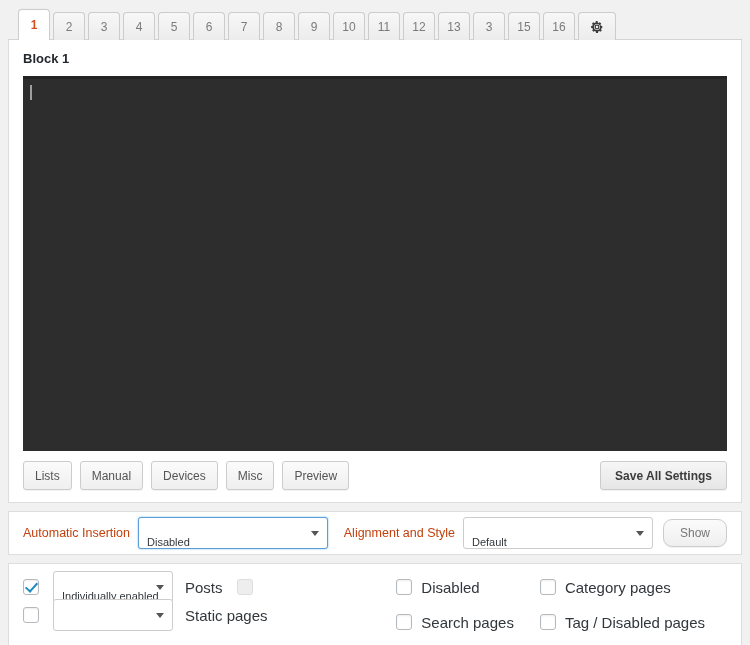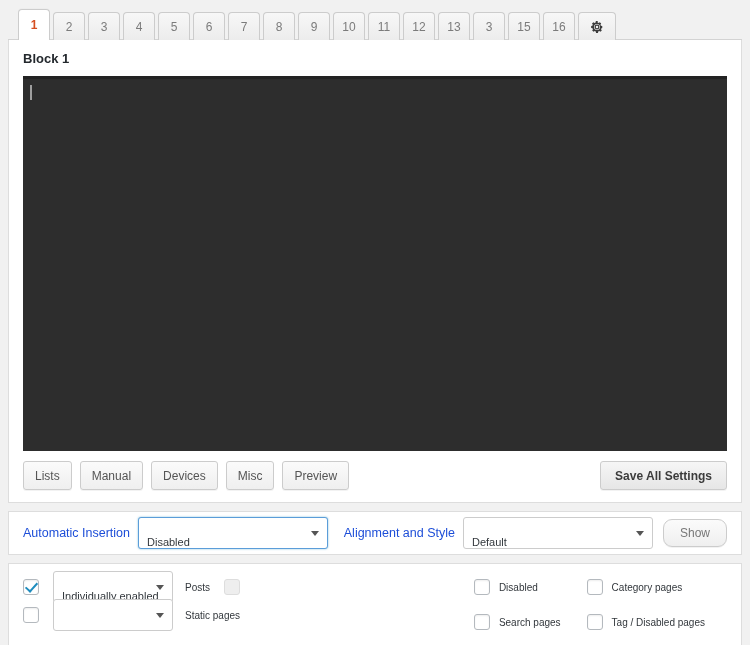--- a/index.html
+++ b/index.html
@@ -195,21 +195,21 @@
     box-sizing: border-box;
   }
   .insert-row {
     display: flex;
     align-items: center;
     height: 42px;
     padding: 0 14px;
   }
   .field-label {
     font-size: 12.5px;
-    color: #1d4ed8;
+    color: #c2410c;
     margin-right: 8px;
     white-space: nowrap;
   }
   .sel {
     position: relative;
     height: 32px;
     box-sizing: border-box;
     border: 1px solid #ccc;
     border-radius: 3px;
     background: #fff;
@@ -303,21 +303,21 @@
     border-color: #ddd;
     box-shadow: none;
     cursor: default;
   }
   .cb-sel {
     margin-left: 14px;
     width: 120px;
   }
   .cb-text {
     margin-left: 12px;
-    font-size: 10px;
+    font-size: 15px;
     color: #32373c;
     white-space: nowrap;
   }
   .cb-post-extra { margin-left: 14px; }
   .cb-right .cb-text { margin-left: 9px; }
 </style>
 </head>
 <body>
 
 <div class="app">

